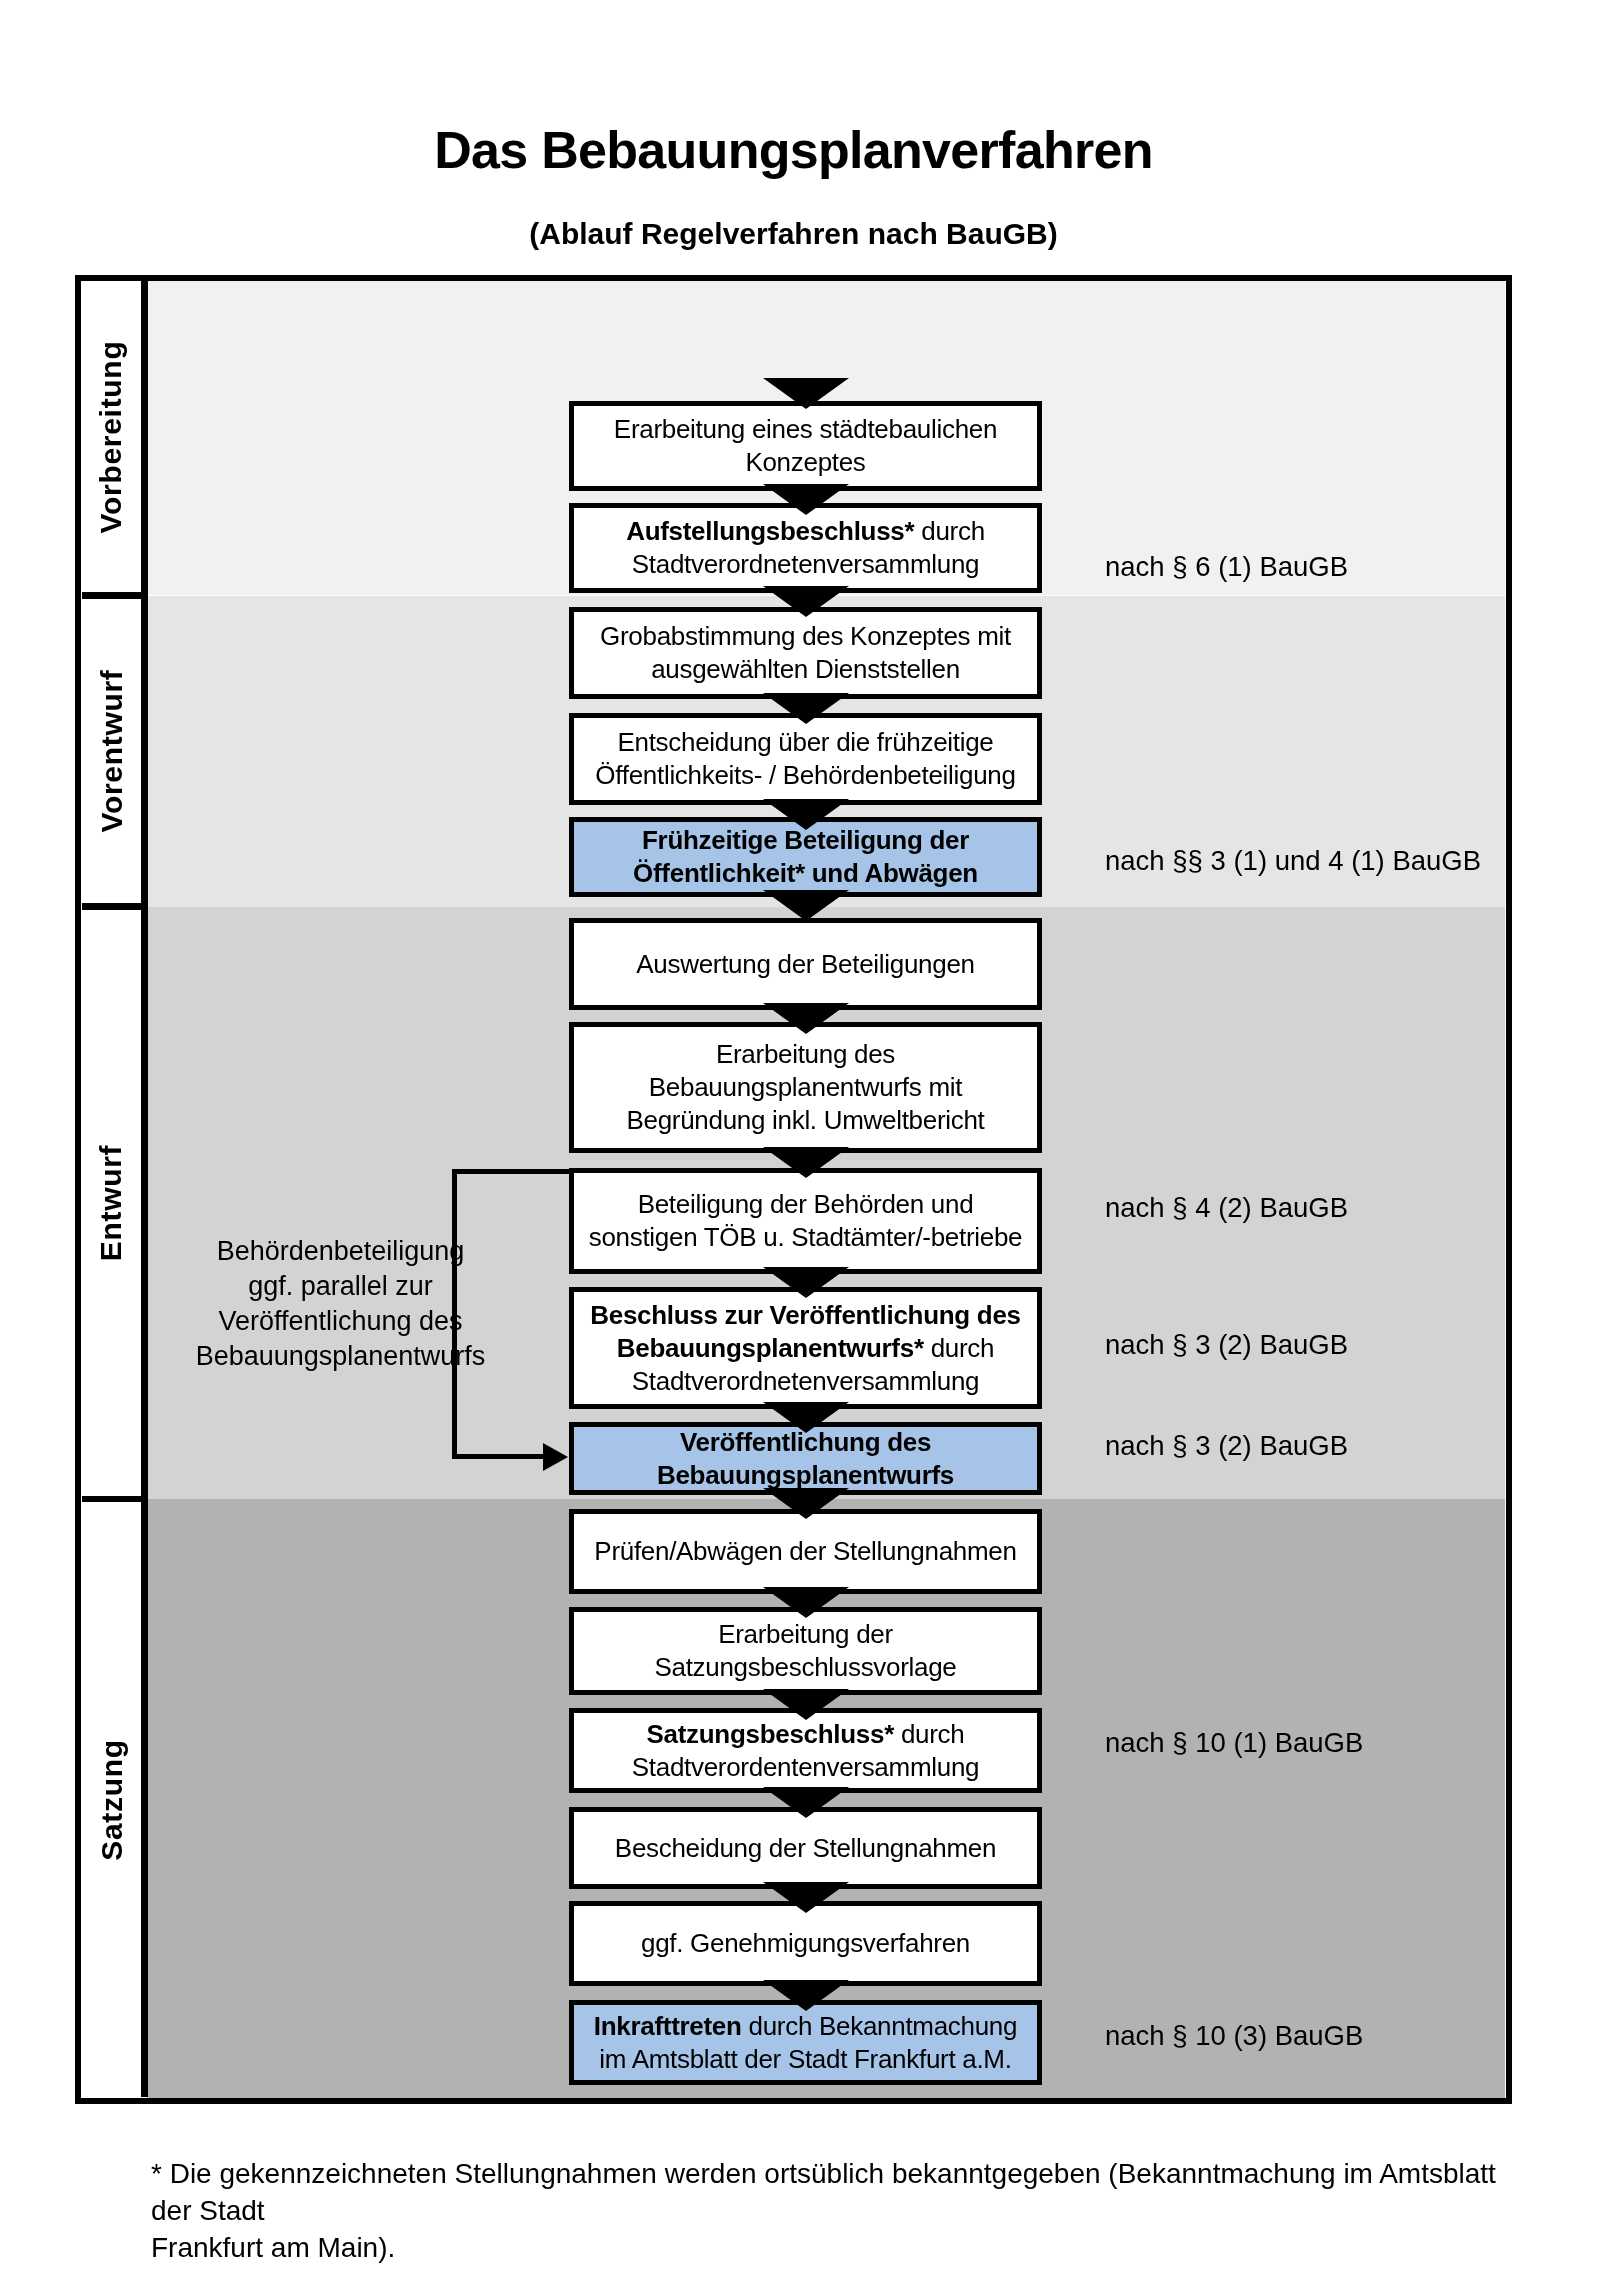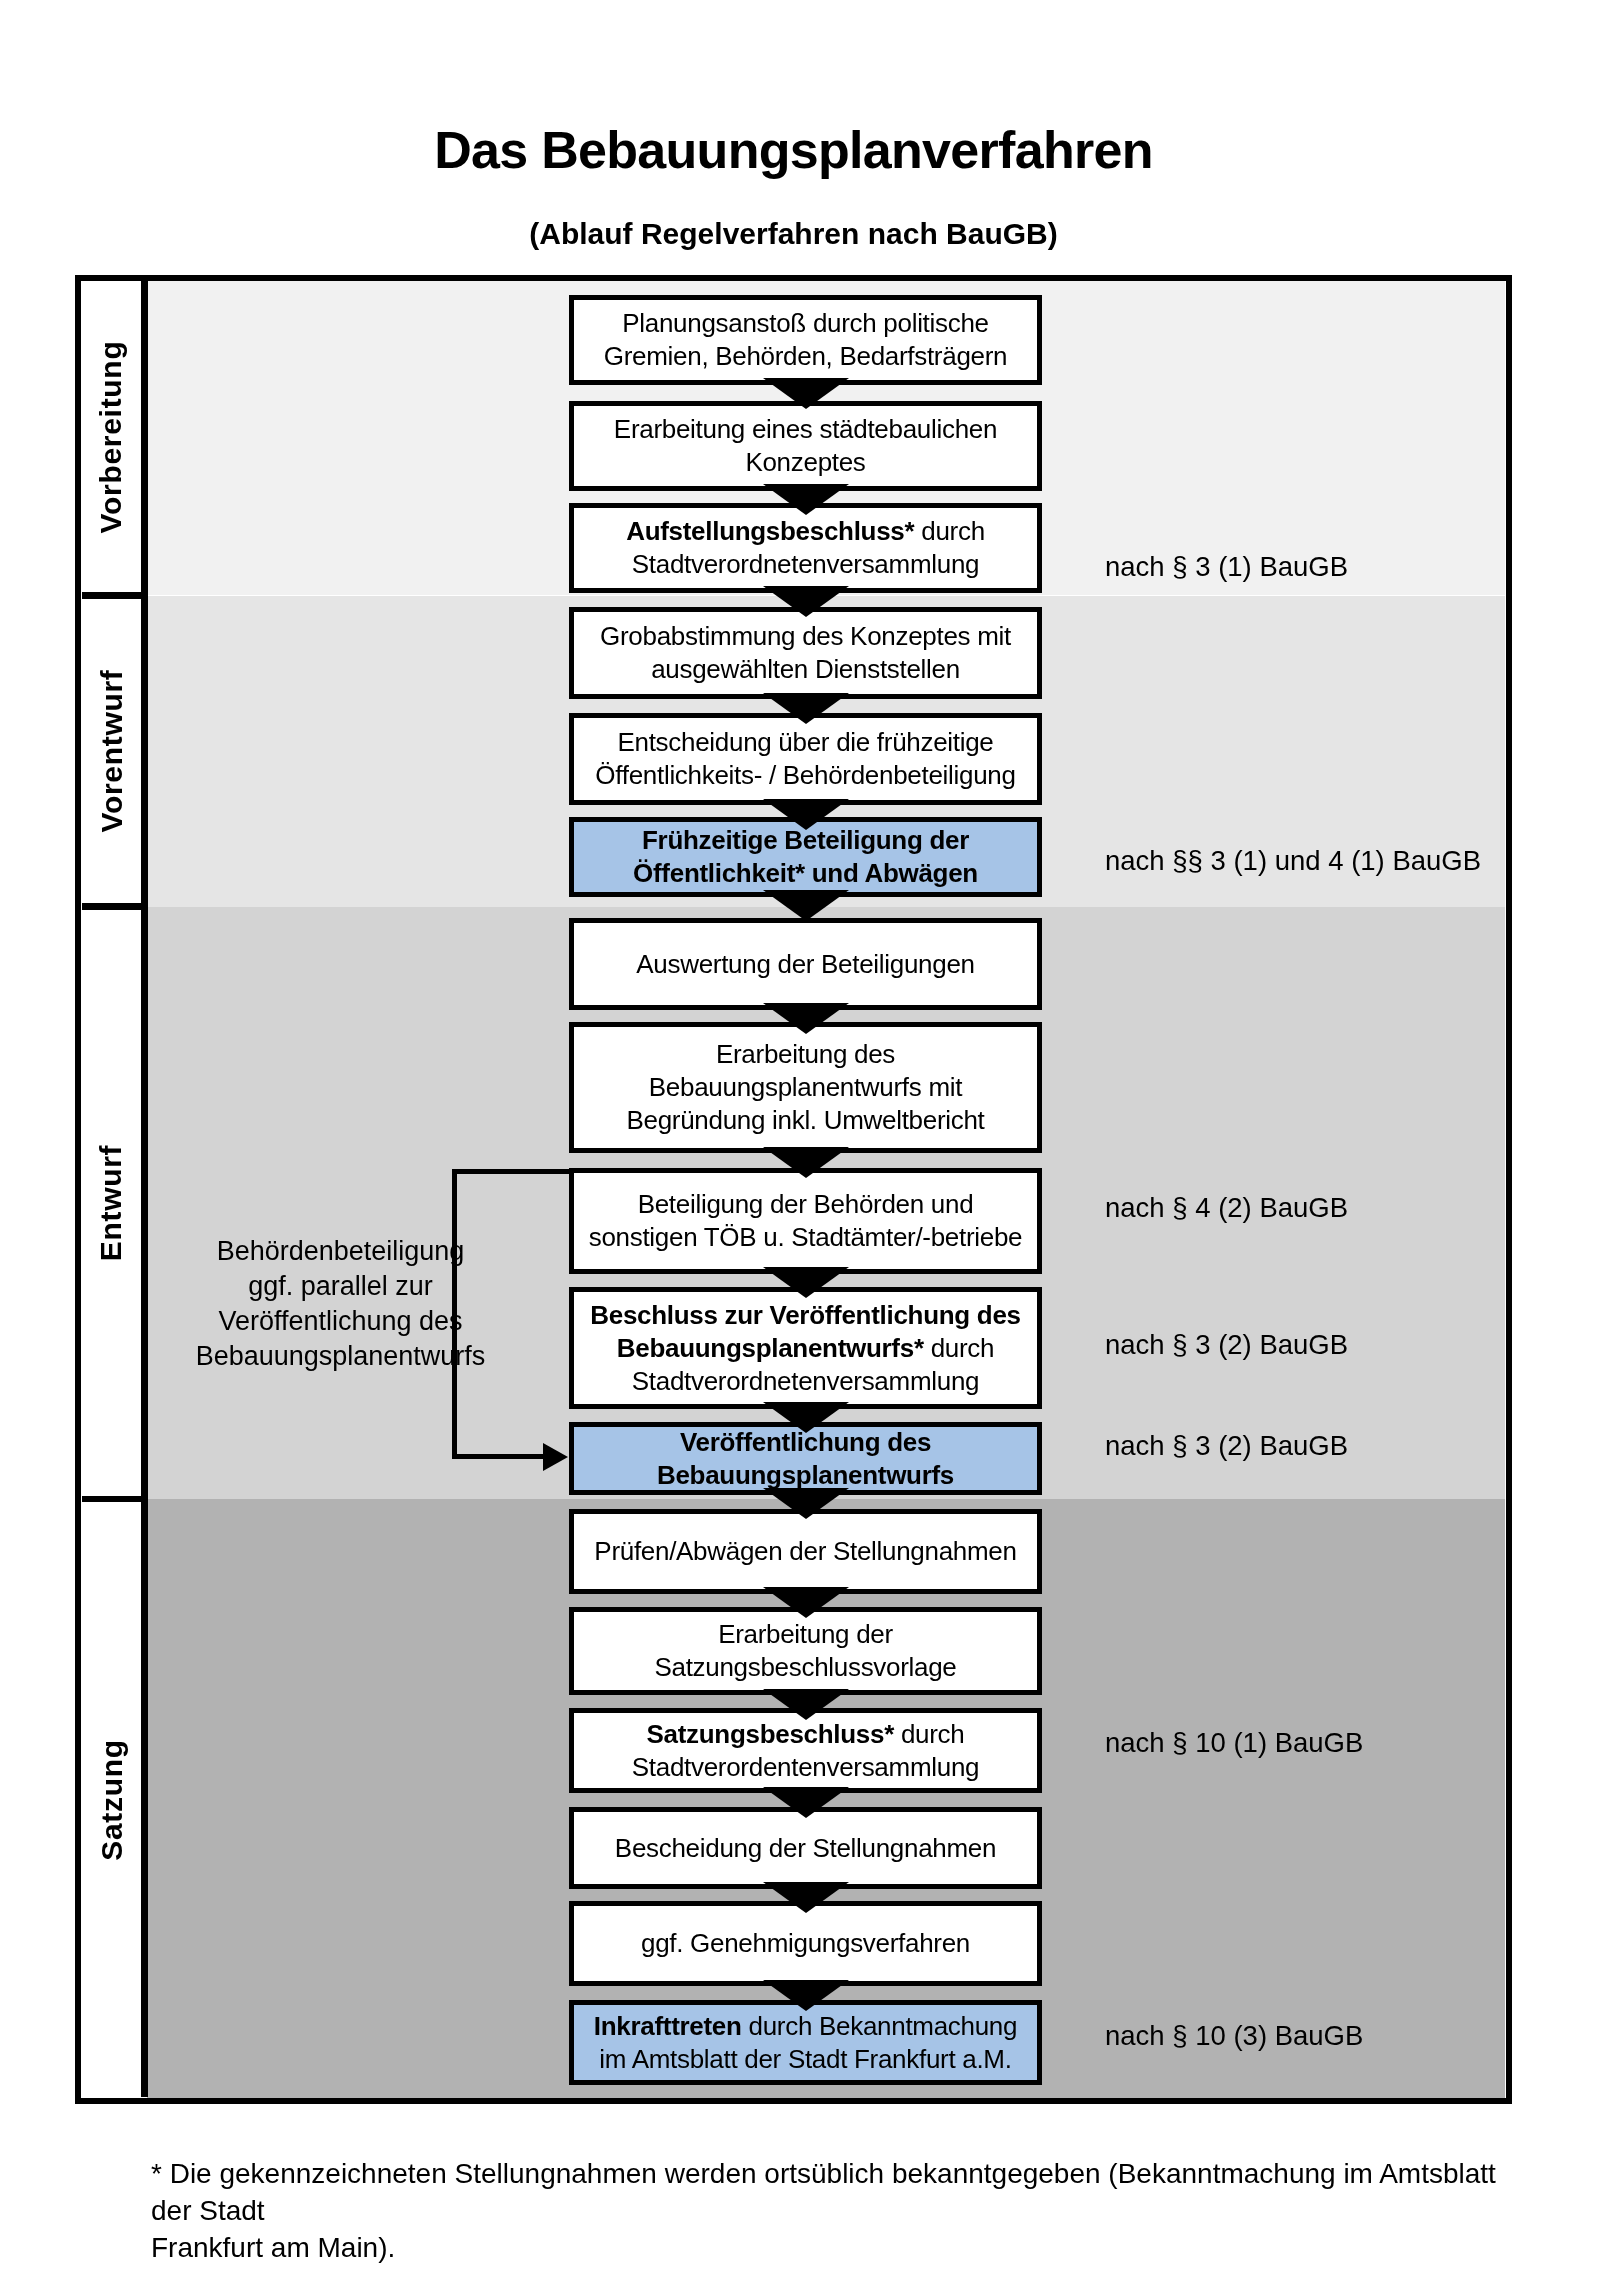--- a/index.html
+++ b/index.html
@@ -68,24 +68,20 @@
   <div class="phasecell" style="top:599px;height:304px">
       <span>Vorentwurf</span>
     </div>
   <div class="phasecell" style="top:910px;height:586px">
       <span>Entwurf</span>
     </div>
   <div class="phasecell" style="top:1502px;height:596px">
       <span>Satzung</span>
     </div>
 
-  <div class="box" style="top:295px;height:90px">
-    <div class="ln"><span>Planungsanstoß durch politische</span></div>
-    <div class="ln"><span>Gremien, Behörden, Bedarfsträgern</span></div>
-  </div>
   <div class="box" style="top:401px;height:90px">
     <div class="ln"><span>Erarbeitung eines städtebaulichen</span></div>
     <div class="ln"><span>Konzeptes</span></div>
   </div>
   <div class="box" style="top:503px;height:90px">
     <div class="ln"><span class="b">Aufstellungsbeschluss*</span><span> durch</span></div>
     <div class="ln"><span>Stadtverordnetenversammlung</span></div>
   </div>
   <div class="box" style="top:607px;height:92px">
     <div class="ln"><span>Grobabstimmung des Konzeptes mit</span></div>
@@ -162,21 +158,21 @@
   <div class="cseg" style="left:452px;top:1169px;width:118px;height:5.2px"></div>
   <div class="cseg" style="left:452px;top:1169px;width:5.2px;height:288px"></div>
   <div class="cseg" style="left:452px;top:1454px;width:93px;height:5.2px"></div>
   <div class="carrow"></div>
 
   <div class="sidenote">Behördenbeteiligung
 ggf. parallel zur
 Veröffentlichung des
 Bebauungsplanentwurfs</div>
 
-  <div class="ref" style="top:552px">nach § 3 (1) BauGB</div>
+  <div class="ref" style="top:552px">nach § 6 (1) BauGB</div>
   <div class="ref" style="top:846px">nach §§ 3 (1) und 4 (1) BauGB</div>
   <div class="ref" style="top:1193px">nach § 4 (2) BauGB</div>
   <div class="ref" style="top:1330px">nach § 3 (2) BauGB</div>
   <div class="ref" style="top:1431px">nach § 3 (2) BauGB</div>
   <div class="ref" style="top:1728px">nach § 10 (1) BauGB</div>
   <div class="ref" style="top:2021px">nach § 10 (3) BauGB</div>
 
   <div class="footnote">* Die gekennzeichneten Stellungnahmen werden ortsüblich bekanntgegeben (Bekanntmachung im Amtsblatt  der Stadt
 Frankfurt am Main).</div>
 

